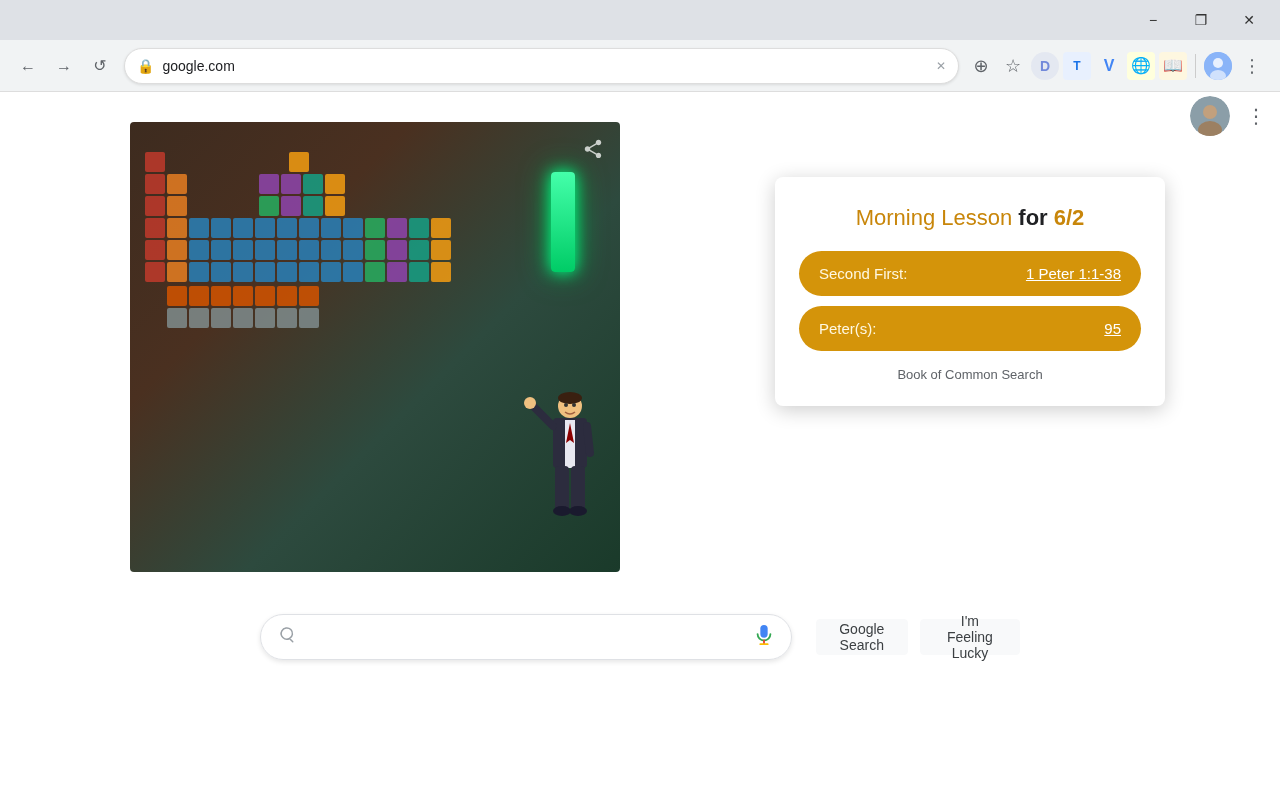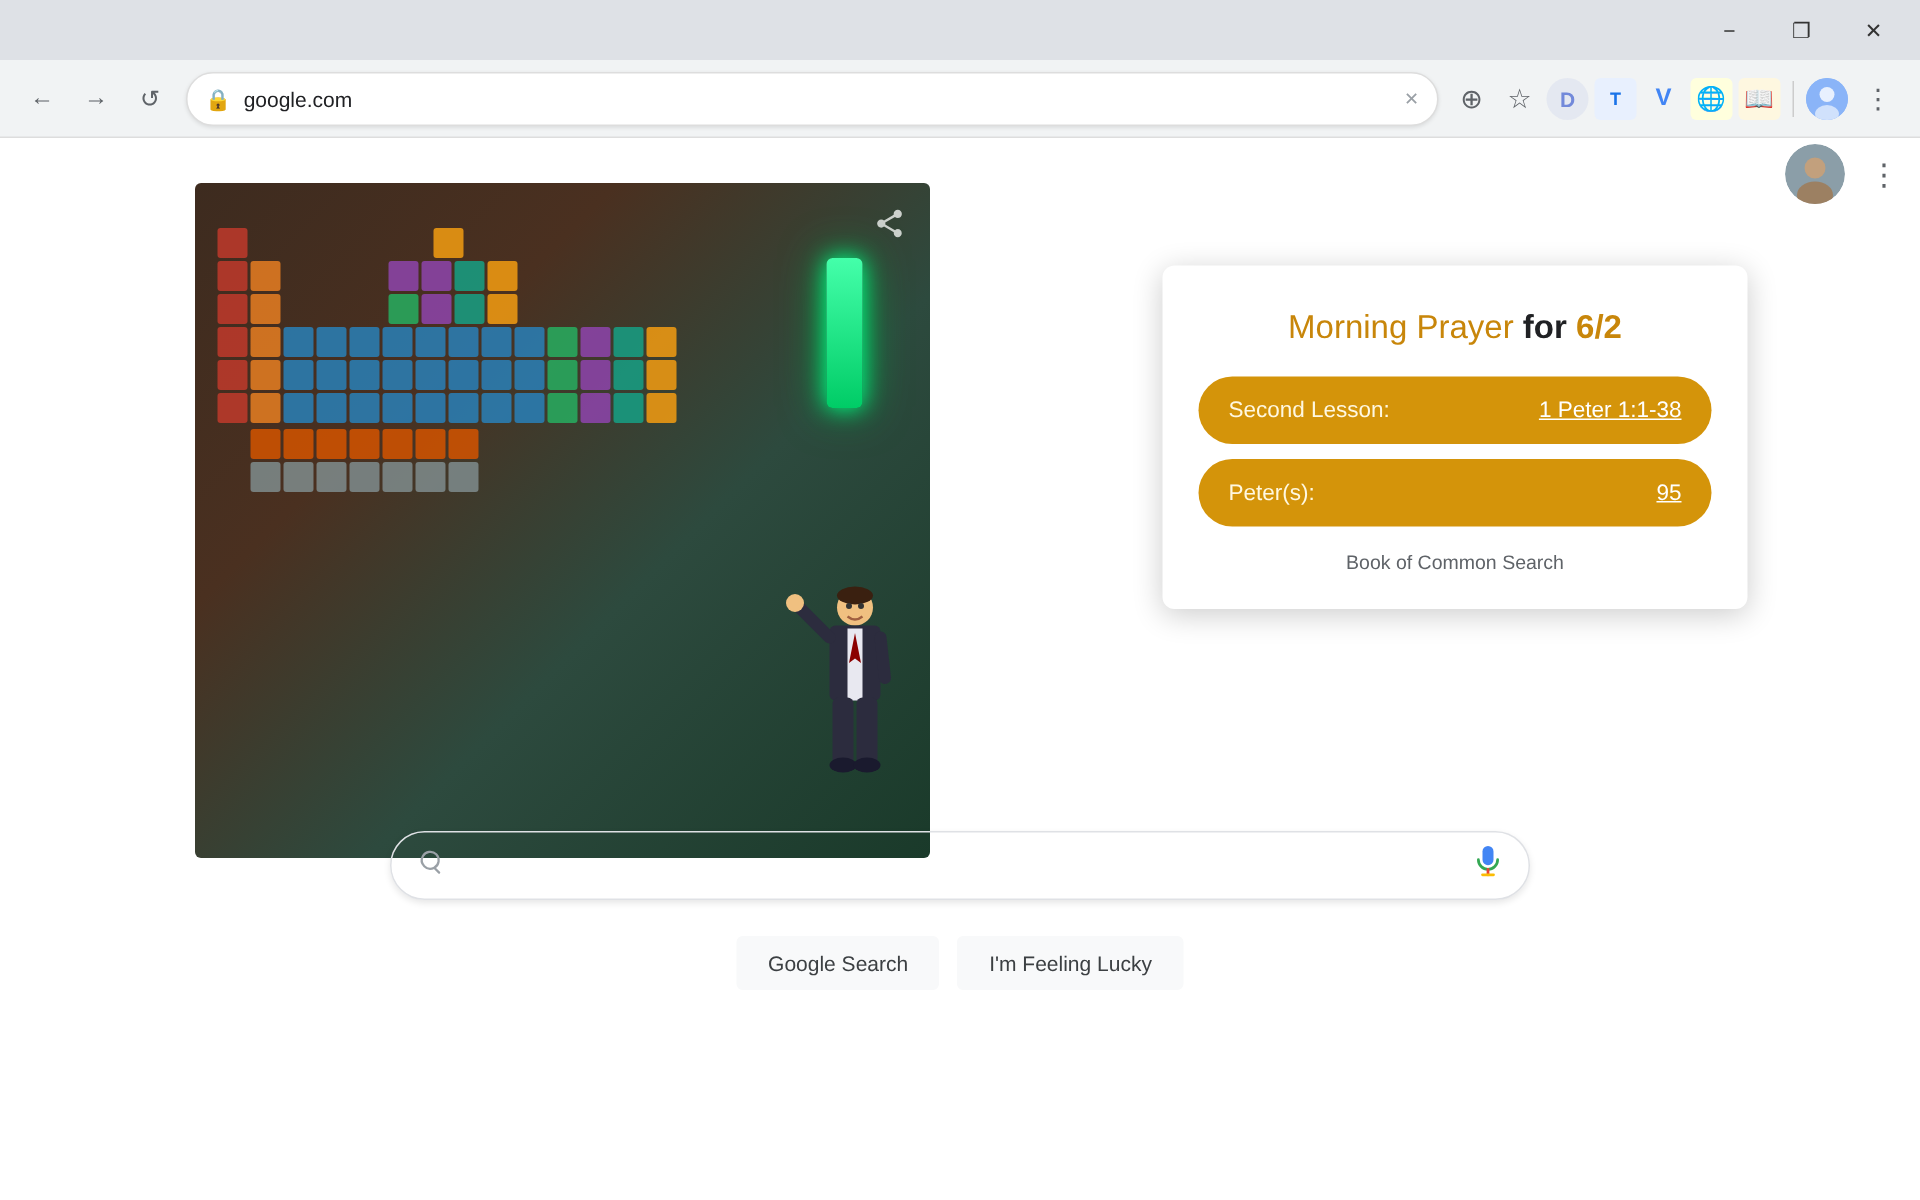--- a/index.html
+++ b/index.html
@@ -151,21 +151,21 @@
     }
 
     
     .search-area {
       position: absolute;
       bottom: 140px;
       left: 50%;
       transform: translateX(-50%);
       width: 760px;
       display: flex;
-      flex-direction: column;
+      flex-direction: row;
       align-items: center;
       gap: 24px;
     }
 
     .search-bar {
       width: 100%;
       height: 46px;
       border: 1px solid #dfe1e5;
       border-radius: 24px;
       display: flex;
@@ -491,30 +491,30 @@
     </div>
 
     <div class="search-buttons">
       <button class="search-btn">Google Search</button>
       <button class="search-btn">I'm Feeling Lucky</button>
     </div>
   </div>
 
   <div class="popup-card">
     <div class="popup-title">
-      <span class="regular-text">Morning Prayer</span>
+      <span class="regular-text">Morning Lesson</span>
       <span> </span>
       <span class="bold-text">for</span>
       <span> </span>
       <span class="date-text">6/2</span>
     </div>
 
 
     <div class="lesson-card">
-      <span class="lesson-label">Second Lesson:</span>
+      <span class="lesson-label">Second First:</span>
       <span class="lesson-link">1 Peter 1:1-38</span>
     </div>
 
     <div class="lesson-card">
       <span class="lesson-label">Peter(s):</span>
       <span class="lesson-link">95</span>
     </div>
 
     <div class="popup-footer">Book of Common Search</div>
   </div>

